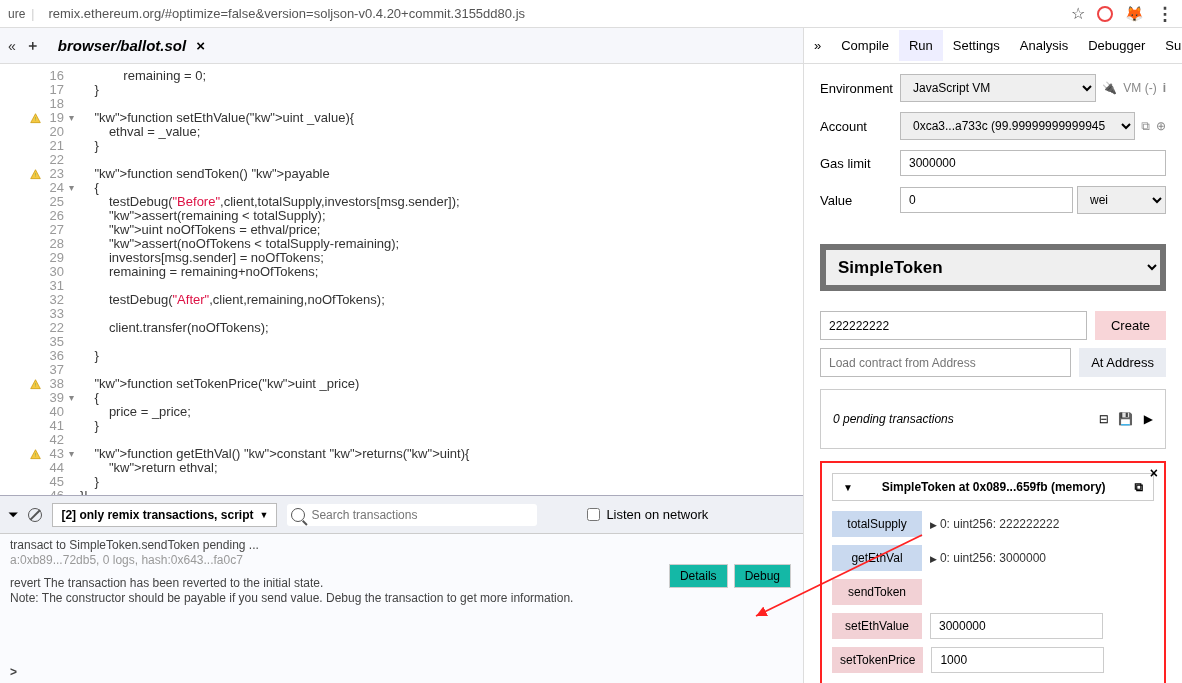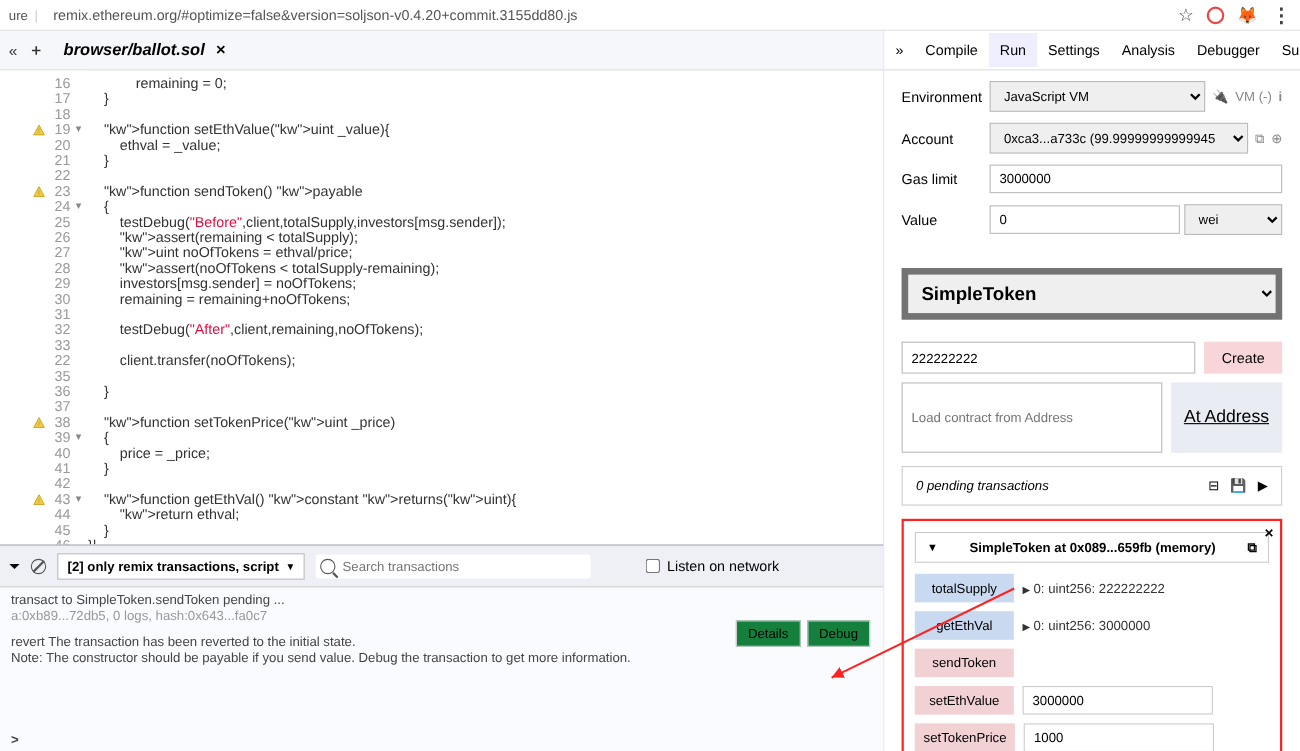--- a/index.html
+++ b/index.html
@@ -41,21 +41,21 @@
 .console-bar .search input { border:none; outline:none; flex:1; font-size:12px; background:transparent; color:#888; }
 .console-bar .mag { width:14px; height:14px; border:1.5px solid #555; border-radius:50%; position:relative; }
 .console-bar .mag::after { content:""; position:absolute; width:6px; height:1.5px; background:#555; bottom:-3px; right:-4px; transform:rotate(45deg); }
 .console-bar .listen { display:flex; align-items:center; gap:6px; margin-left:40px; font-size:13px; }
 
 .console { height: 150px; background:#fafbfe; font-family: Consolas, monospace; font-size: 12px; padding: 4px 10px; color:#444; position:relative; border-top:1px solid #ccc; }
 .console .line { margin-bottom: 1px; }
 .console .vm { color:#3a6fbf; }
 .console .grey { color:#999; }
 .console .btns { position:absolute; right:12px; top:30px; display:flex; gap:6px; }
-.console .btns button { background:#15803d; border:1px solid #ccc; padding:4px 10px; font-size:12px; cursor:pointer; }
+.console .btns button { background:#14b8a6; border:1px solid #ccc; padding:4px 10px; font-size:12px; cursor:pointer; }
 .console .prompt { position:absolute; bottom:4px; left:10px; font-weight:bold; }
 
 .right { width: 378px; display:flex; flex-direction:column; background:#fff; }
 
 .rtabs { height: 36px; display:flex; align-items:center; border-bottom:1px solid #ddd; font-size:13px; }
 .rtabs .collapse { padding:0 10px; cursor:pointer; }
 .rtabs .rtab { padding:8px 10px; cursor:pointer; }
 .rtabs .rtab.active { background:#eef; }
 
 .panel { flex:1; padding: 10px 16px; overflow:auto; position:relative; }
@@ -63,23 +63,23 @@
 .fld { display:flex; align-items:center; margin-bottom:10px; }
 .fld label { width:80px; font-size:13px; }
 .fld select, .fld input { flex:1; border:1px solid #bbb; padding:5px 8px; font-size:12px; }
 .fld .side { display:flex; align-items:center; gap:6px; margin-left:6px; color:#888; }
 .fld .unit-sel { width:72px; margin-left:4px; }
 
 .contract-select { width:100%; border:6px solid #737373; padding:7px 8px; font-size:17px; font-weight:bold; margin:20px 0; }
 .create-row, .ataddr-row { display:flex; gap:8px; margin-bottom:8px;justify-content:center; }
 .create-row input, .ataddr-row input { flex:1; border:1px solid #bbb; padding:6px 8px; font-size:12px; }
 .btn-pink { background:#f8d5d8; border:none; padding:7px 16px; font-size:13px; cursor:pointer; }
-.btn-grey { background:#e9ecf2; border:none; padding:23px 12px; font-size:16px; cursor:pointer;text-decoration:underline; }
-
-.pending-row { display:flex; align-items:center; justify-content:space-between; border:1px solid #ccc; padding:10px 12px; margin:12px 0; font-size:12px; font-style:italic; }
+.btn-grey { background:#e9ecf2; border:none; padding:7px 12px; font-size:13px; cursor:pointer; }
+
+.pending-row { display:flex; align-items:center; justify-content:space-between; border:1px solid #ccc; padding:22px 12px; margin:12px 0; font-size:12px; font-style:italic; }
 .pending-row .picons { display:flex; gap:10px; font-style:normal; }
 
 .instance-box { border:2px solid #f22; padding:10px 10px 14px; position:relative; }
 .instance-box .close-x { position:absolute; top:2px; right:6px; font-weight:bold; font-size:14px; cursor:pointer; }
 .instance-header { background:#fff; border:1px solid #ccc; padding:6px 10px; display:flex; align-items:center; gap:10px; font-size:12px; font-weight:bold; margin-bottom:10px; }
 .instance-header .caret { font-size:10px; }
 .instance-header .title { flex:1; text-align:center; }
 .instance-header .copy { cursor:pointer; }
 .call-row { display:flex; align-items:center; gap:8px; margin-bottom:8px; }
 .call-btn { min-width:90px; text-align:center; padding:6px 8px; font-size:12px; border:none; cursor:pointer; }

